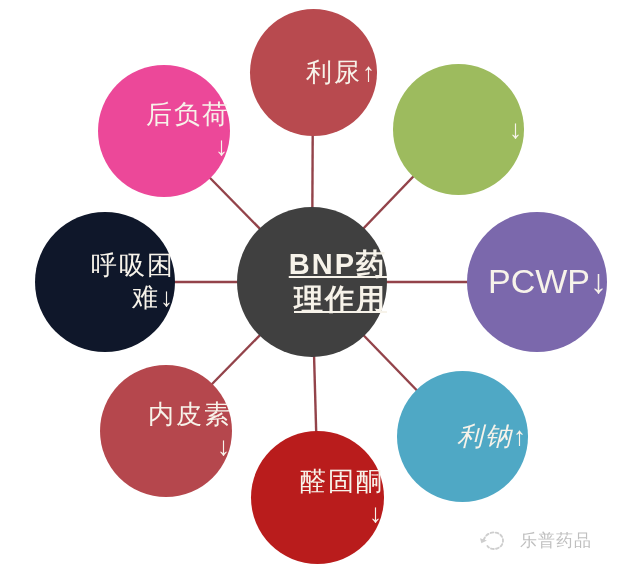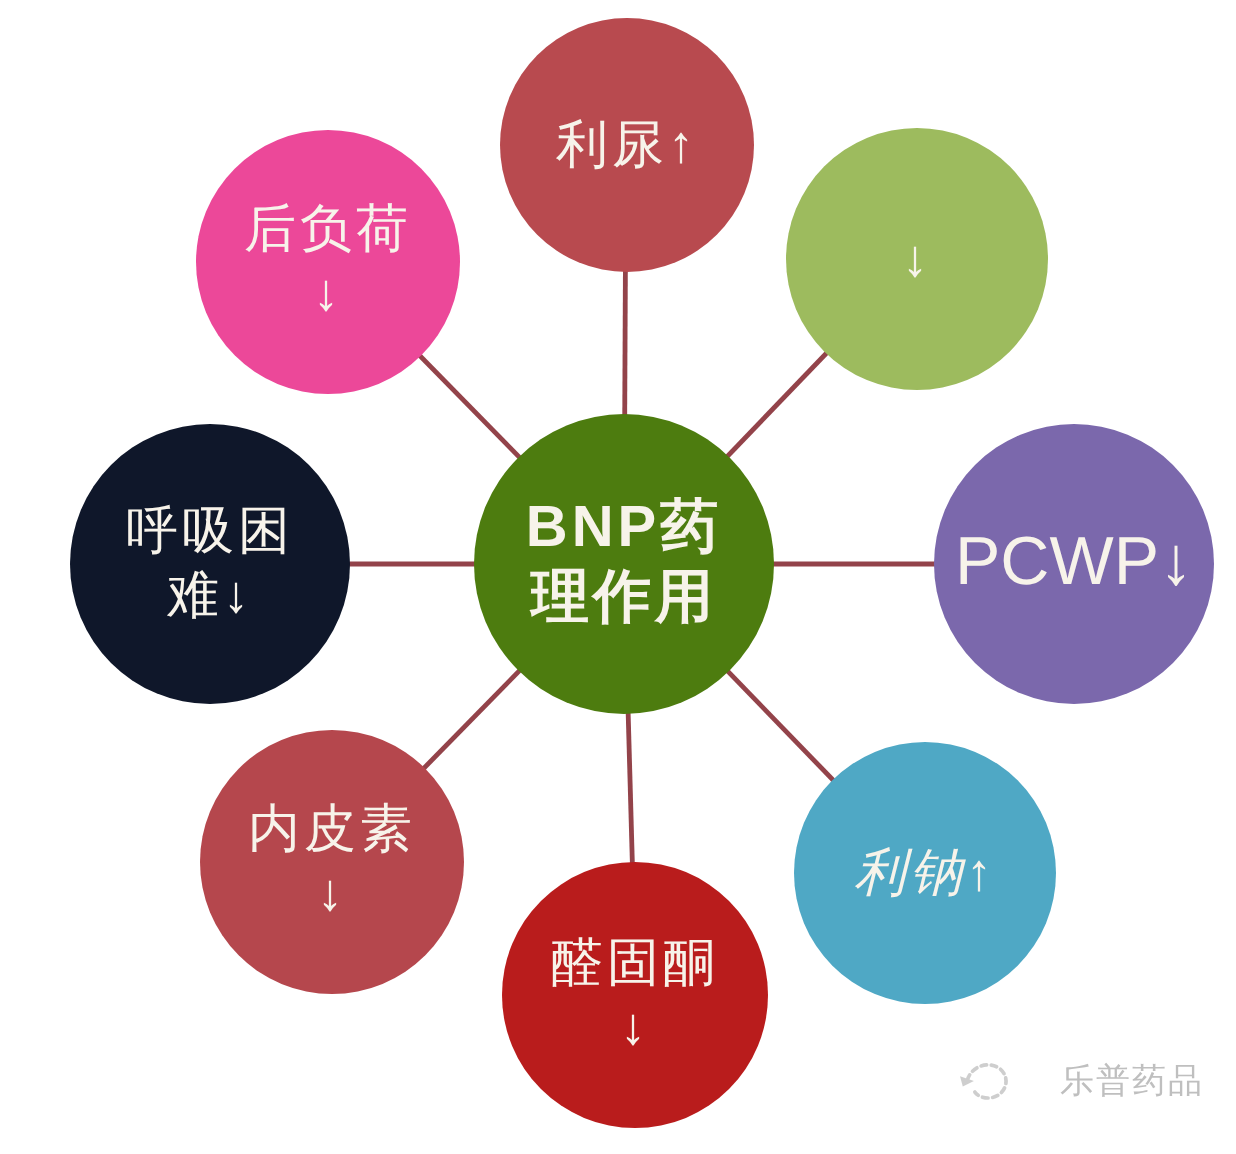--- a/index.html
+++ b/index.html
@@ -19,21 +19,21 @@
     position: absolute;
     left: 0; top: 0;
     z-index: 0;
   }
   .node {
     position: absolute;
     z-index: 1;
     border-radius: 50%;
     display: flex;
     flex-direction: column;
-    align-items: center;
+    align-items: flex-end;
     justify-content: center;
     text-align: center;
     color: #f7f3ea;
     letter-spacing: 2px;
     line-height: 1.22;
   }
   .node .l1, .node .l2 { display: block; white-space: nowrap; }
   .node-center {
     left: 237px; top: 207px;
     width: 150px; height: 150px;
@@ -48,21 +48,21 @@
   .node-bottom     { left: 251px; top: 431px; width: 133px; height: 133px; }
   .node-bottom-left{ left: 100px; top: 365px; width: 132px; height: 132px; }
   .node-left       { left:  35px; top: 212px; width: 140px; height: 140px; }
   .node-top-left   { left:  98px; top:  65px; width: 132px; height: 132px; }
   .watermark {
     position: absolute;
     left: 478px; top: 527px;
     z-index: 2;
     display: flex;
     align-items: center;
-    gap: 22px;
+    gap: 12px;
     color: #bfbfbf;
     font-size: 17px;
     letter-spacing: 1px;
   }
   .watermark svg { display: block; opacity: 0.85; }
 </style>
 </head>
 <body>
 
 <div class="canvas">
@@ -71,21 +71,21 @@
     <line x1="312" y1="282" x2="313" y2="72" stroke-width="2.4" style="stroke: rgb(147, 67, 74);"></line>
     <line x1="312" y1="282" x2="458" y2="130" stroke-width="2.4" style="stroke: rgb(147, 67, 74);"></line>
     <line x1="312" y1="282" x2="537" y2="282" stroke-width="2.4" style="stroke: rgb(147, 67, 74);"></line>
     <line x1="312" y1="282" x2="462" y2="437" stroke-width="2.4" style="stroke: rgb(147, 67, 74);"></line>
     <line x1="312" y1="282" x2="318" y2="497" stroke-width="2.4" style="stroke: rgb(147, 67, 74);"></line>
     <line x1="312" y1="282" x2="166" y2="431" stroke-width="2.4" style="stroke: rgb(147, 67, 74);"></line>
     <line x1="312" y1="282" x2="105" y2="282" stroke-width="2.4" style="stroke: rgb(147, 67, 74);"></line>
     <line x1="312" y1="282" x2="164" y2="131" stroke-width="2.4" style="stroke: rgb(147, 67, 74);"></line>
   </svg>
 
-  <div class="node node-center" style="background-color: #4d7c0f;">
+  <div class="node node-center" style="background-color: #404040; text-decoration: underline;">
     <span class="l1">BNP药</span>
     <span class="l2">理作用</span>
   </div>
 
   <div class="node node-sat node-top" style="background-color: rgb(184, 74, 79);">
     <span class="l1">利尿↑</span>
     <span class="l2"></span>
   </div>
 
   <div class="node node-sat node-top-right" style="background-color: rgb(157, 187, 94);">

